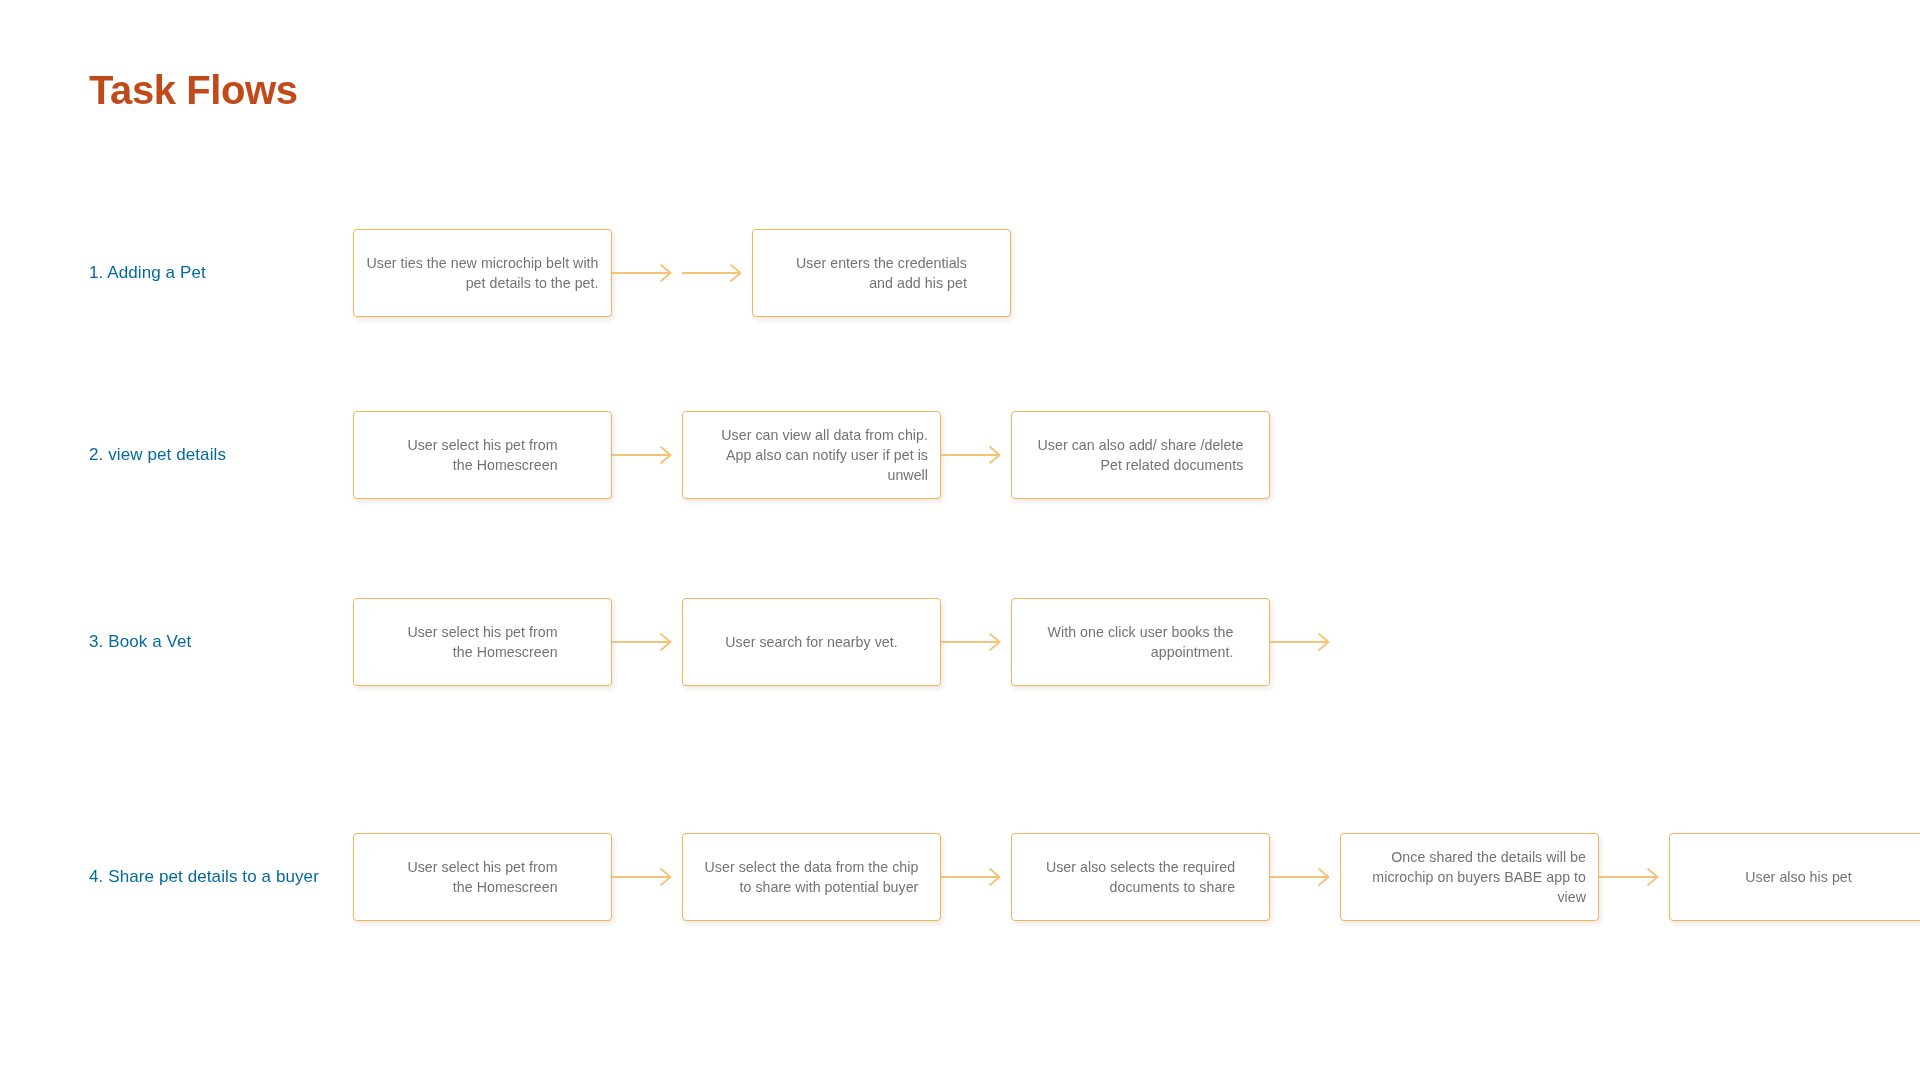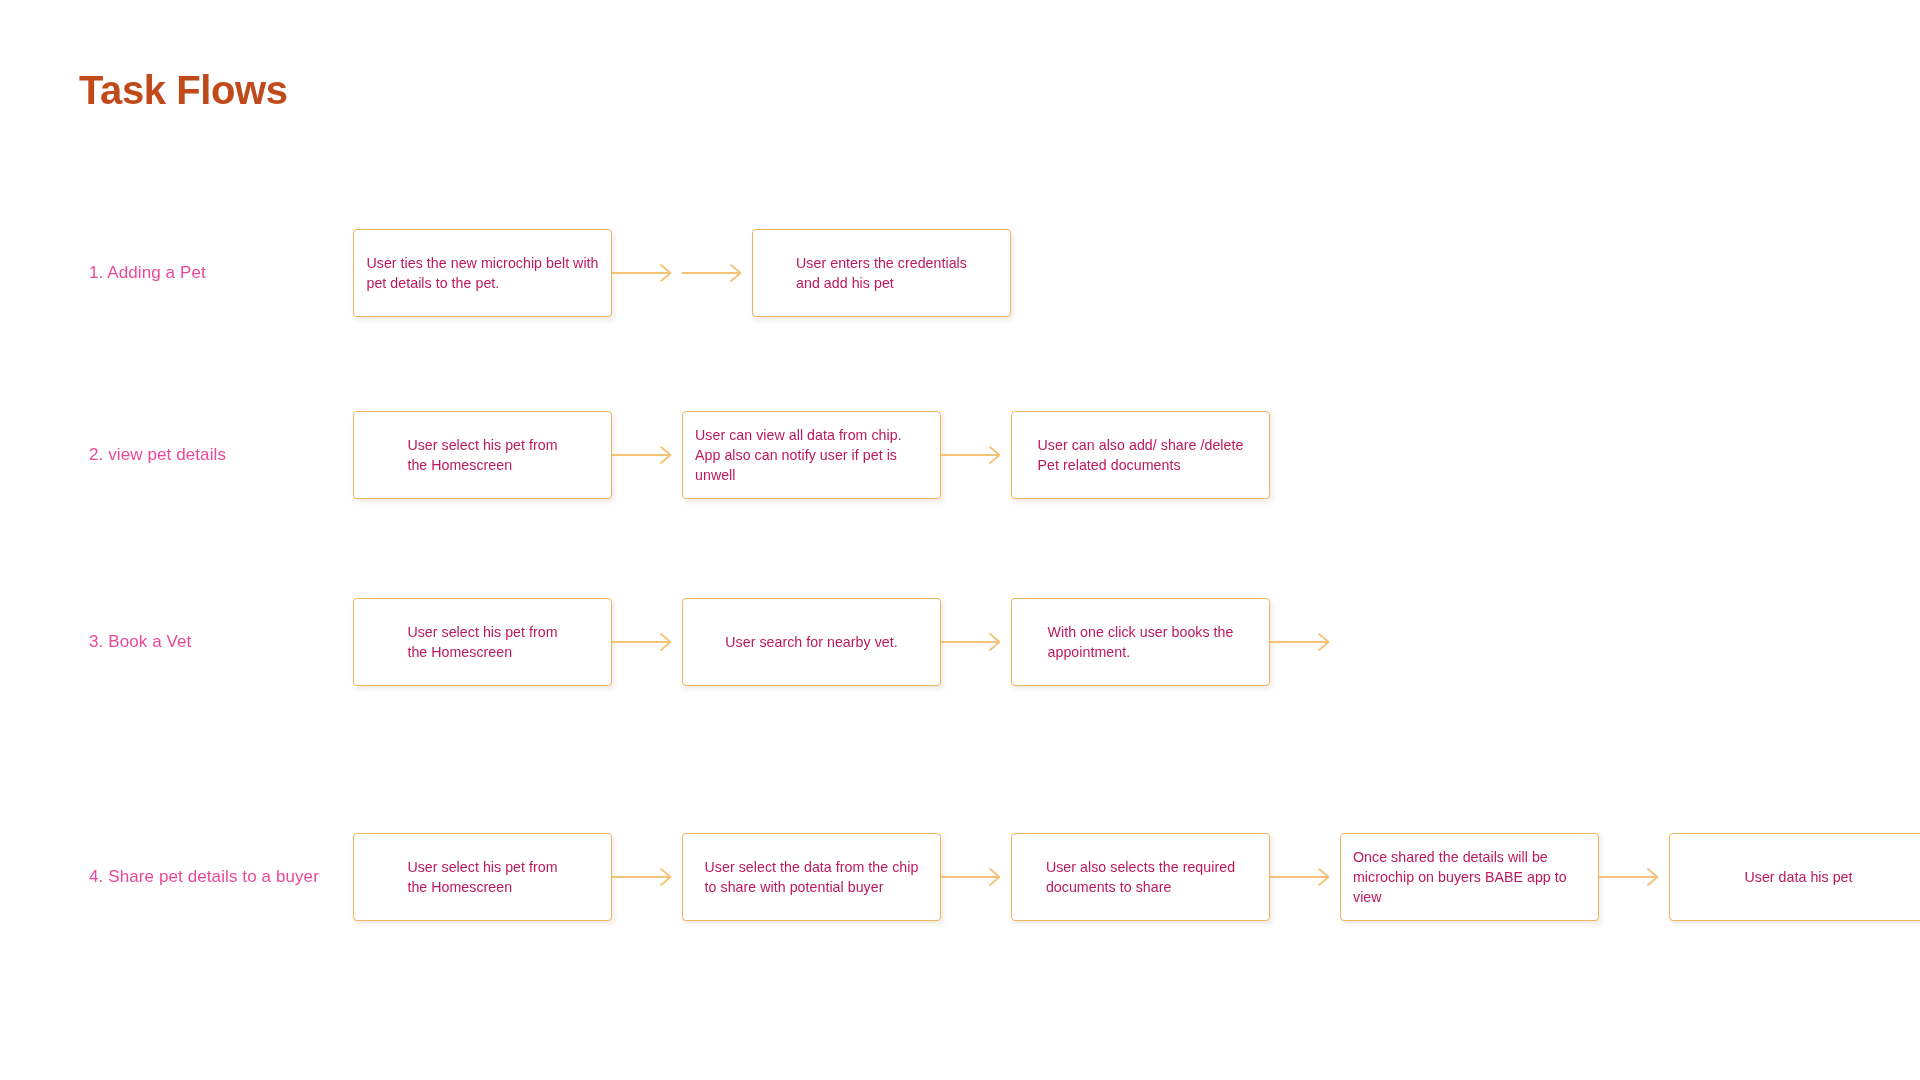--- a/index.html
+++ b/index.html
@@ -11,21 +11,21 @@
     height: 1080px;
     background: #ffffff;
     font-family: "Liberation Sans", sans-serif;
     overflow: hidden;
     position: relative;
   }
 
   
   #page-title {
     position: absolute;
-    left: 79px;
+    left: 89px;
     top: 68px;
     font-size: 40px;
     font-weight: bold;
     letter-spacing: -0.4px;
     color: #C14A1B;
     white-space: nowrap;
   }
 
   
   .flow-row {
@@ -35,21 +35,21 @@
     height: 90px;
   }
   .row-label {
     position: absolute;
     left: 0;
     top: 50%;
     transform: translateY(-50%);
     width: 235px;
     font-size: 17px;
     line-height: 1.22;
-    color: #ec4899;
+    color: #0369a1;
     letter-spacing: 0.1px;
   }
   .row-track {
     position: absolute;
     left: 264px;
     top: 0;
     height: 90px;
     display: flex;
     align-items: center;
   }
@@ -65,22 +65,22 @@
     box-shadow: 2px 3px 5px rgba(140, 120, 90, 0.16);
     display: flex;
     align-items: center;
     justify-content: center;
     padding: 6px 12px;
     flex: 0 0 auto;
   }
   .step-text {
     font-size: 14.2px;
     line-height: 1.42;
-    color: #be185d;
-    text-align: left;
+    color: #737373;
+    text-align: right;
     white-space: pre-line;
     letter-spacing: 0.05px;
   }
 
   
   .connector {
     flex: 0 0 auto;
     width: 70px;
     height: 22px;
     display: block;
@@ -201,17 +201,17 @@
         </svg>
         <div class="step-box">
           <div class="step-text">Once shared the details will be
 microchip on buyers BABE app to view</div>
         </div>
         <svg class="connector" viewBox="0 0 70 22">
           <path d="M0 11 H57" stroke="#F6C277" stroke-width="1.8" fill="none"></path>
           <path d="M49 3 L58.5 11 L49 19" stroke="#F6C277" stroke-width="1.8" fill="none" stroke-linecap="round" stroke-linejoin="round"></path>
         </svg>
         <div class="step-box">
-          <div class="step-text">User data his pet</div>
+          <div class="step-text">User also his pet</div>
         </div>
       </div>
     </div>
   </div>
 
 </body></html>

